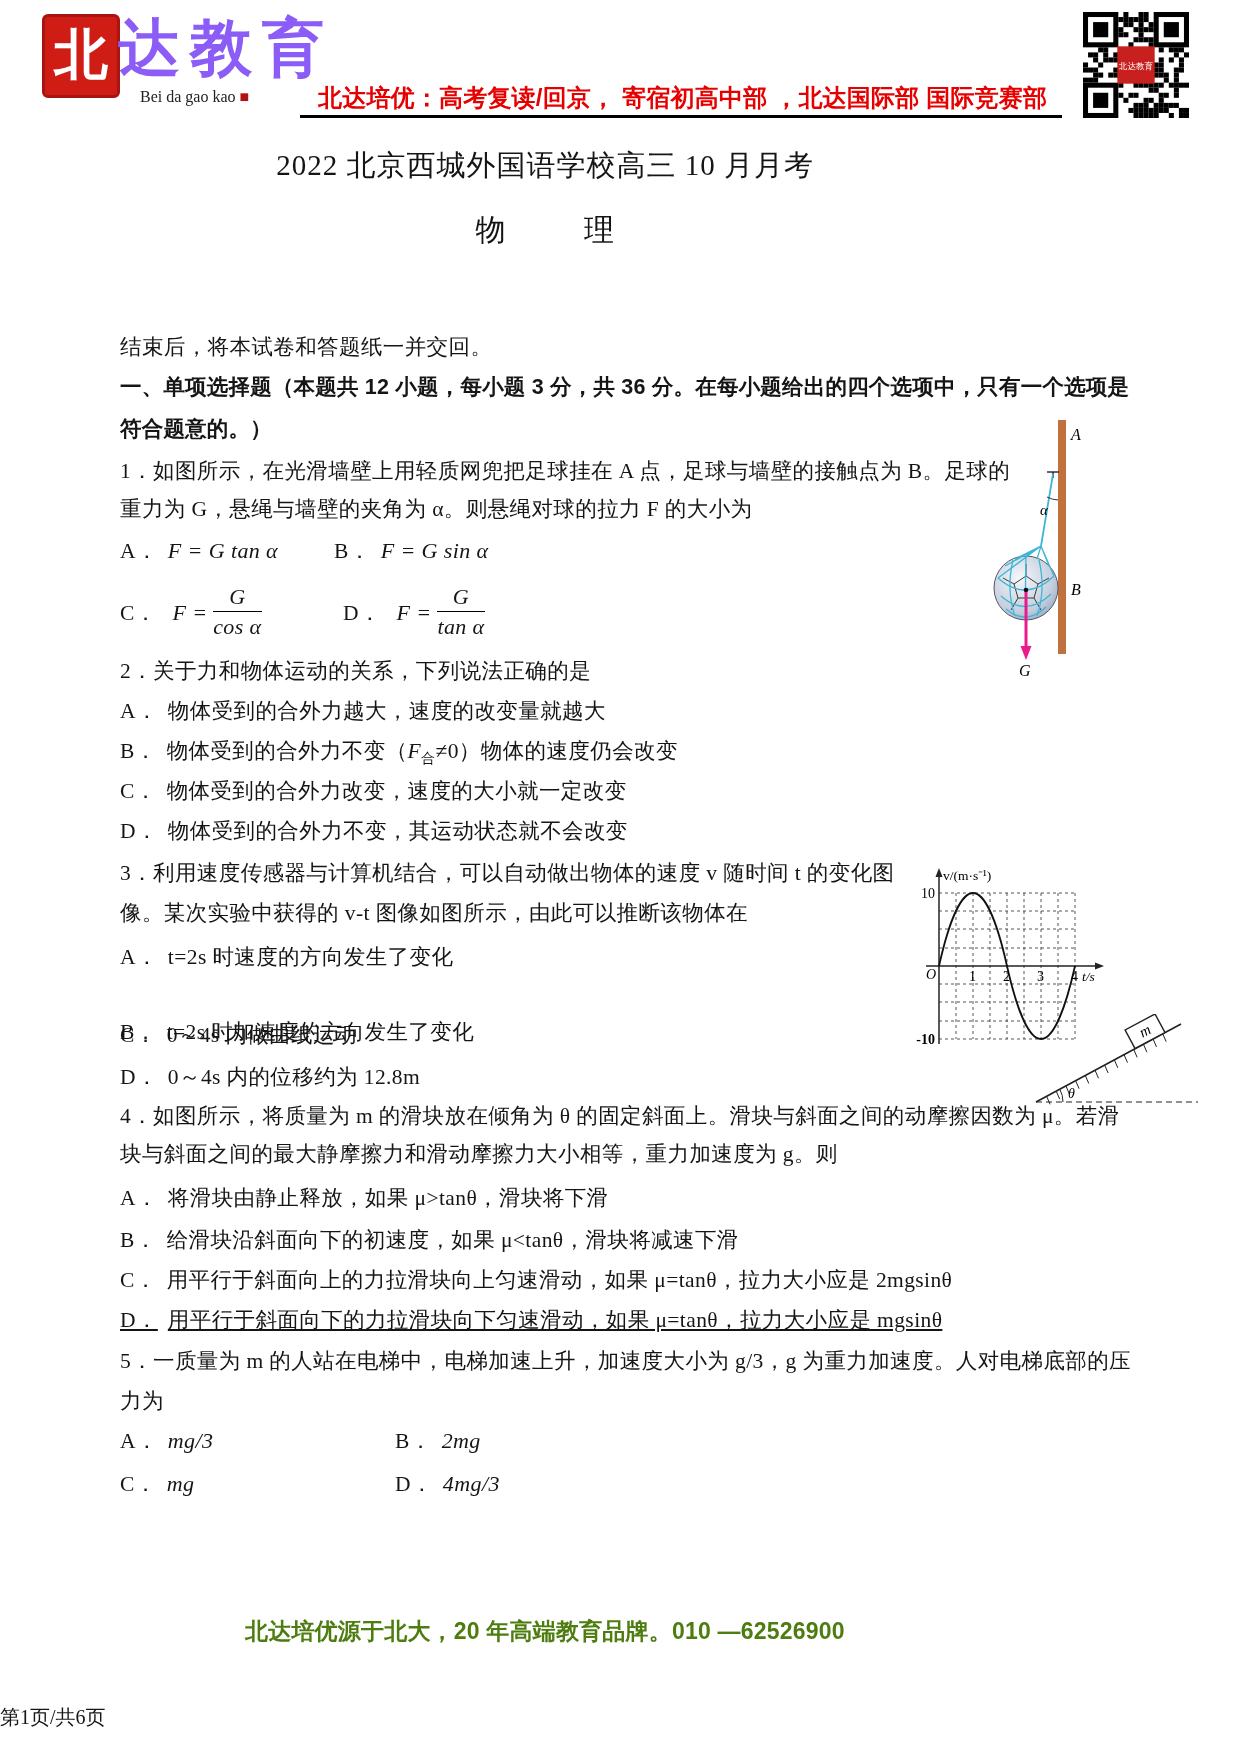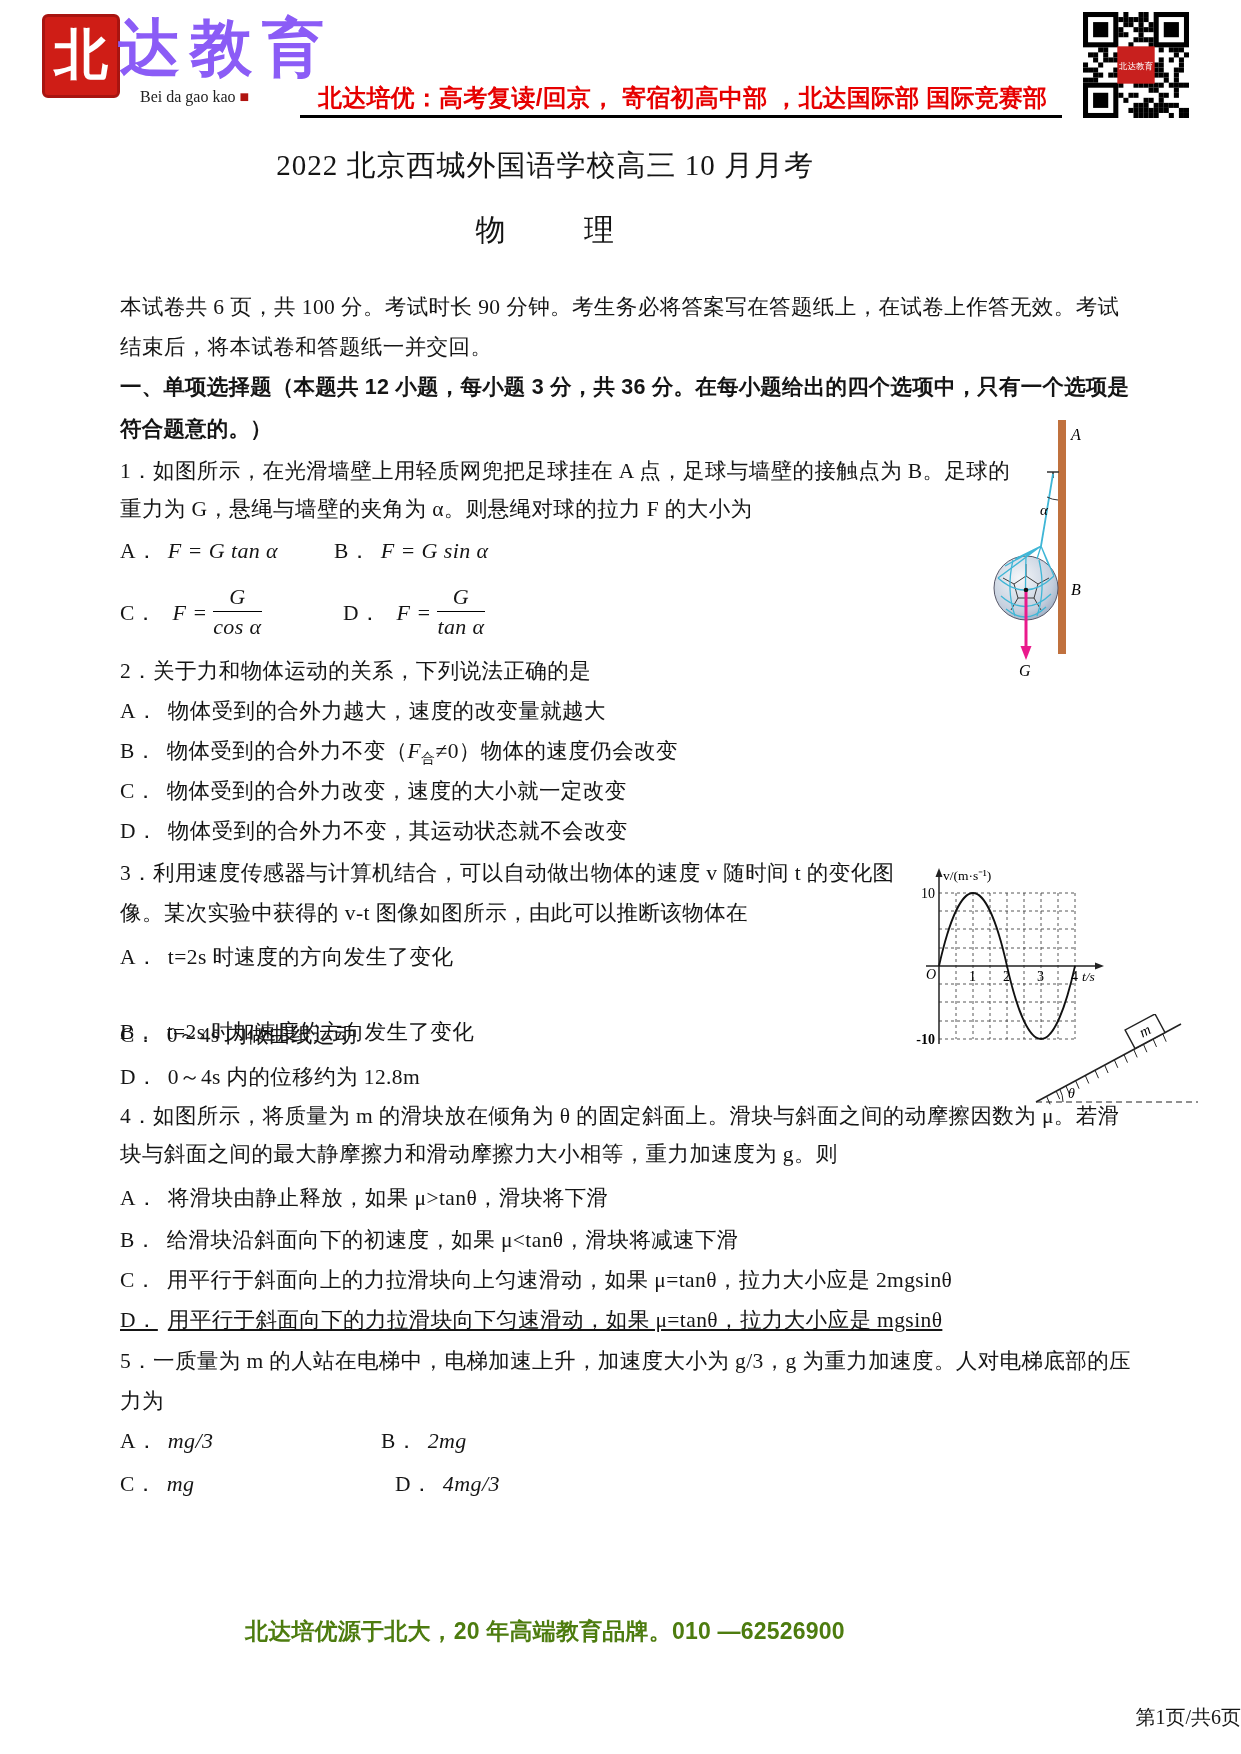--- a/index.html
+++ b/index.html
@@ -17,21 +17,21 @@
   .seal{position:absolute;left:42px;top:14px;width:72px;height:78px;background:#cf1d16;
         border:3px solid #a81410;border-radius:6px;color:#fff;font-weight:bold;
         font-size:54px;text-align:center;line-height:76px;font-family:"Liberation Serif",serif;}
   .logo-script{position:absolute;left:118px;top:6px;font-size:62px;font-weight:bold;color:#8b5cf6;
         font-family:"Liberation Serif",serif;letter-spacing:10px;}
   .logo-sub{position:absolute;left:124px;top:88px;font-size:16px;color:#222;margin-left:16px;}
   .logo-sub .mark{color:#b01410;}
   .tagline{position:absolute;left:318px;top:82px;font-size:24px;color:#e60000;}
   .rule{position:absolute;left:300px;top:115px;width:762px;height:3px;background:#000;}
   .promo{position:absolute;left:245px;top:1616px;font-size:23px;color:#4d7c0f;}
-  .pagenum{position:absolute;top:1704px;left:0;width:1241px;text-align:right;font-size:20px;}
+  .pagenum{position:absolute;top:1704px;left:0;width:1241px;text-align:left;font-size:20px;}
   svg text{font-family:"Liberation Serif",serif;}
 </style>
 </head>
 <body>
 
 <div class="page">
 
   <div class="seal">北</div>
   <div class="logo-script">达教育</div>
   <div class="logo-sub">
@@ -205,21 +205,20 @@
       <rect x="34" y="34" width="37" height="37" fill="#c8201e"></rect>
       <text x="52.5" y="56" text-anchor="middle" font-size="8.5" fill="#ffffff">北达教育</text>
     </svg>
   </div>
 
   <div class="line center" style="top:146px;font-size:29px;letter-spacing:1px;">2022 北京西城外国语学校高三 10 月月考</div>
   <div class="line center" style="top:210px;font-size:30px;">
     <span>物</span><span style="display:inline-block;width:78px;"></span><span>理</span>
   </div>
 
-  <div class="line" style="left:120px;top:292px;">本试卷共 6 页，共 100 分。考试时长 90 分钟。考生务必将答案写在答题纸上，在试卷上作答无效。考试</div>
   <div class="line" style="left:120px;top:332px;">结束后，将本试卷和答题纸一并交回。</div>
 
   <div class="line bold" style="left:120px;top:372px;">一、单项选择题（本题共 12 小题，每小题 3 分，共 36 分。在每小题给出的四个选项中，只有一个选项是</div>
   <div class="line bold" style="left:120px;top:414px;">符合题意的。）</div>
 
   <div class="line" style="left:120px;top:456px;">1．如图所示，在光滑墙壁上用轻质网兜把足球挂在 A 点，足球与墙壁的接触点为 B。足球的</div>
   <div class="line" style="left:120px;top:494px;">重力为 G，悬绳与墙壁的夹角为 α。则悬绳对球的拉力 F 的大小为</div>
 
   <div class="line" style="left:120px;top:536px;">
     <span class="opt-label">A．</span><span class="math" style="font-size:22px;">F = G tan α</span>
@@ -363,21 +362,21 @@
       </g>
       <text x="42" y="84" font-size="14" font-style="italic">θ</text>
     </svg>
   </div>
 
   <div class="line" style="left:120px;top:1346px;">5．一质量为 m 的人站在电梯中，电梯加速上升，加速度大小为 g/3，g 为重力加速度。人对电梯底部的压</div>
   <div class="line" style="left:120px;top:1386px;">力为</div>
   <div class="line" style="left:120px;top:1426px;">
     <span class="opt-label">A．</span><span class="math" style="font-size:22px;">mg/3</span>
   </div>
-  <div class="line" style="left:381px;top:1426px;">
+  <div class="line" style="left:395px;top:1426px;">
     <span class="opt-label">B．</span><span class="math" style="font-size:22px;">2mg</span>
   </div>
   <div class="line" style="left:120px;top:1469px;">
     <span class="opt-label">C．</span><span class="math" style="font-size:22px;">mg</span>
   </div>
   <div class="line" style="left:395px;top:1469px;">
     <span class="opt-label">D．</span><span class="math" style="font-size:22px;">4mg/3</span>
   </div>
 
   <div class="promo bold">北达培优源于北大，20 年高端教育品牌。010 —62526900</div>

